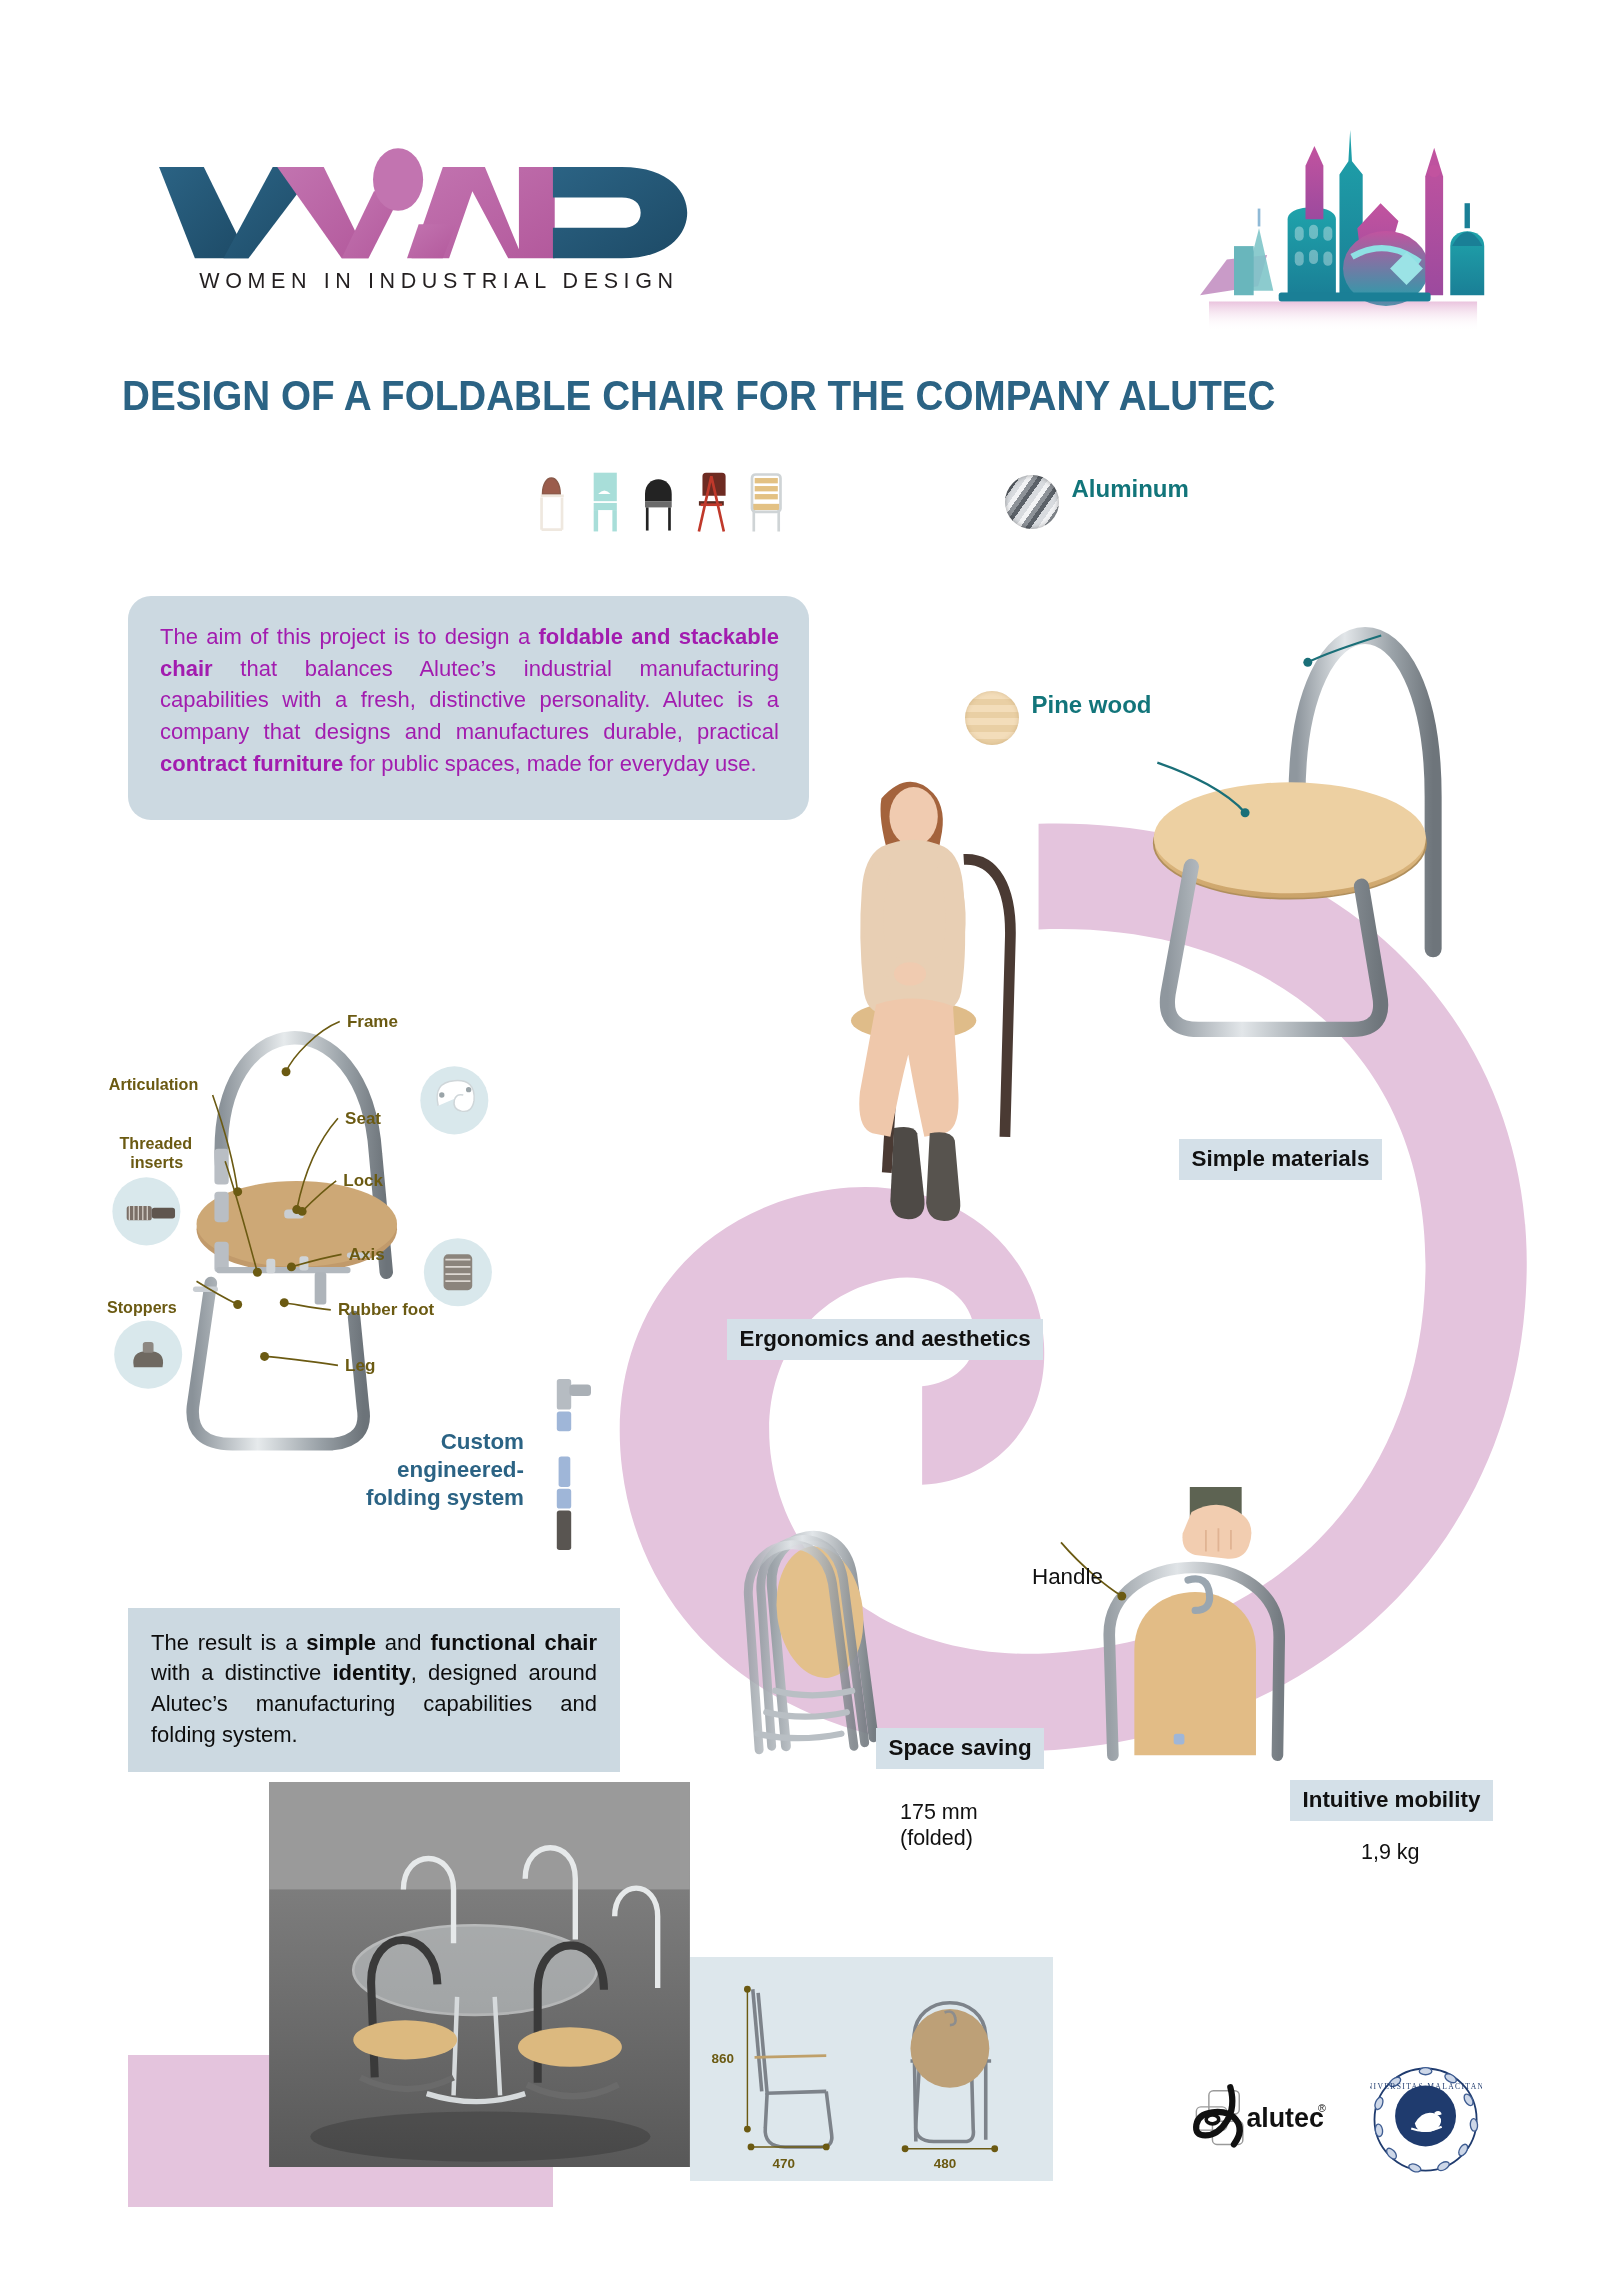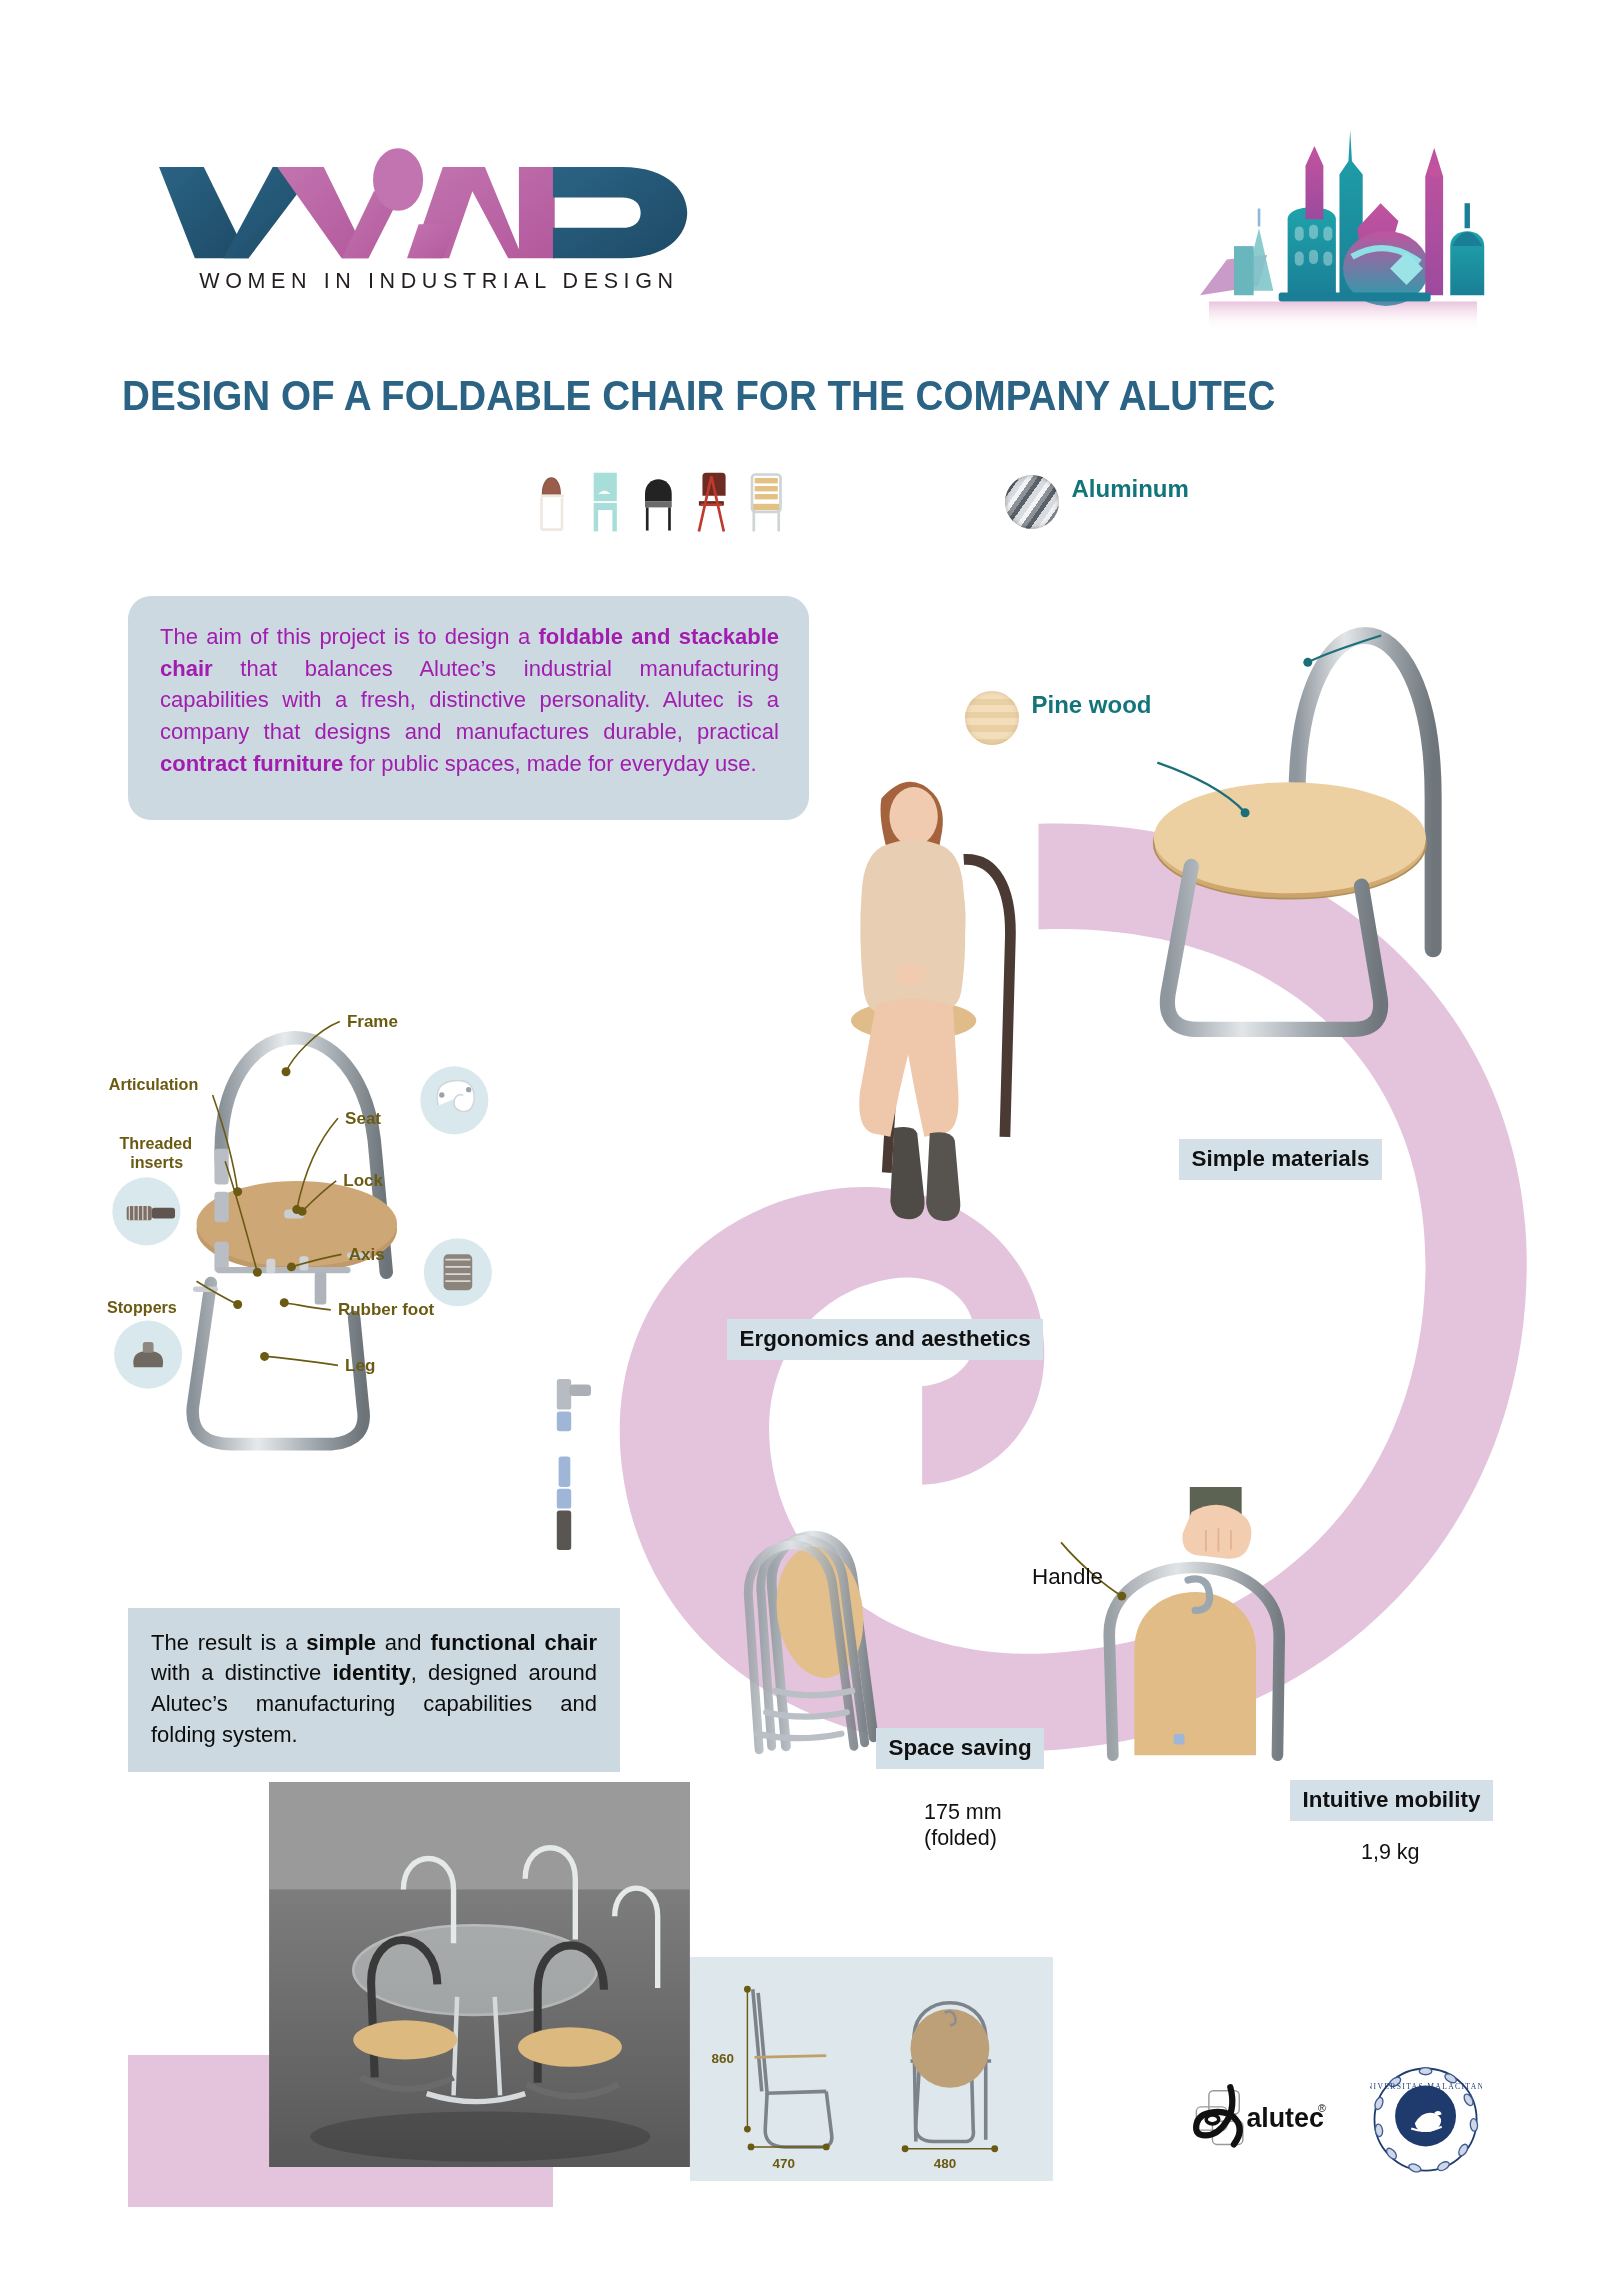--- a/index.html
+++ b/index.html
@@ -448,20 +448,21 @@
   <div class="fold-detail">
     <svg viewBox="0 0 60 200">
       <rect x="22" y="0" width="16" height="34" rx="3" fill="#b6bcc2"></rect>
       <rect x="36" y="6" width="24" height="13" rx="4" fill="#aab0b6"></rect>
       <rect x="22" y="36" width="16" height="22" rx="3" fill="#9fb6d8"></rect>
       <rect x="24" y="86" width="13" height="34" rx="3" fill="#9fb6d8"></rect>
       <rect x="22" y="122" width="16" height="22" rx="3" fill="#9fb6d8"></rect>
       <rect x="22" y="146" width="16" height="44" rx="3" fill="#595551"></rect>
     </svg>
   </div>
+  <div class="custom-fold">Custom engineered-folding system</div>
 
   <div class="folded-stack">
     <svg viewBox="0 0 250 340">
       <defs>
         <linearGradient id="tube3" x1="0" y1="0" x2="1" y2="0">
           <stop offset="0%" stop-color="#9aa1a7"></stop>
             <stop offset="40%" stop-color="#e2e6e9"></stop>
           <stop offset="100%" stop-color="#767d83"></stop>
         </linearGradient>
       </defs>
@@ -472,21 +473,21 @@
         <path d="M48,304 L36,132 C32,68 118,50 130,118 L154,300" stroke="url(#tube3)" stroke-width="10" fill="none" stroke-linecap="round" opacity=".85"></path>
         <g stroke="#b9bfc4" stroke-width="7" fill="none" stroke-linecap="round">
           <path d="M66,238 q40,10 86,0"></path>
             <path d="M56,262 q42,10 90,0"></path>
             <path d="M46,286 q44,10 94,0"></path>
         </g>
       </g>
     </svg>
   </div>
   <div class="badge" style="left:876px; top:1728px;">Space saving</div>
-  <div class="note" style="left:924px; top:1800px; white-space:pre-line;">175 mm
+  <div class="note" style="left:900px; top:1800px; white-space:pre-line;">175 mm
 (folded)</div>
 
   <div class="handle-shot">
     <svg viewBox="0 0 330 350">
       <defs>
         <linearGradient id="tube4" x1="0" y1="0" x2="1" y2="0">
           <stop offset="0%" stop-color="#99a0a6"></stop>
             <stop offset="40%" stop-color="#e0e4e7"></stop>
           <stop offset="100%" stop-color="#757c82"></stop>
         </linearGradient>

